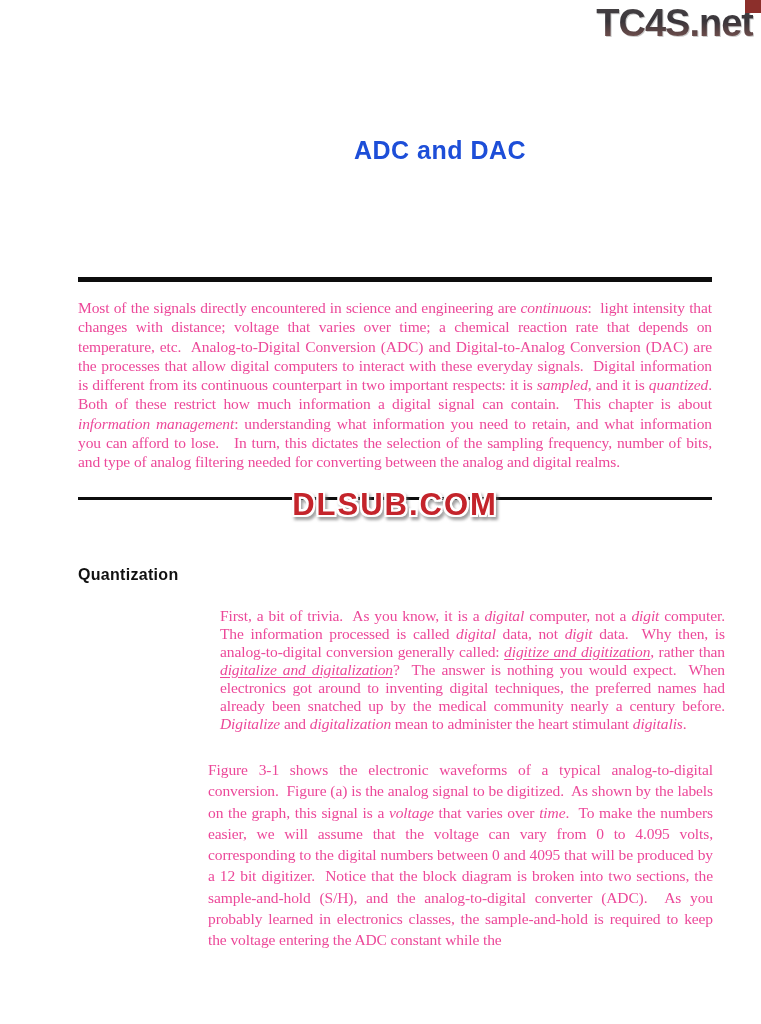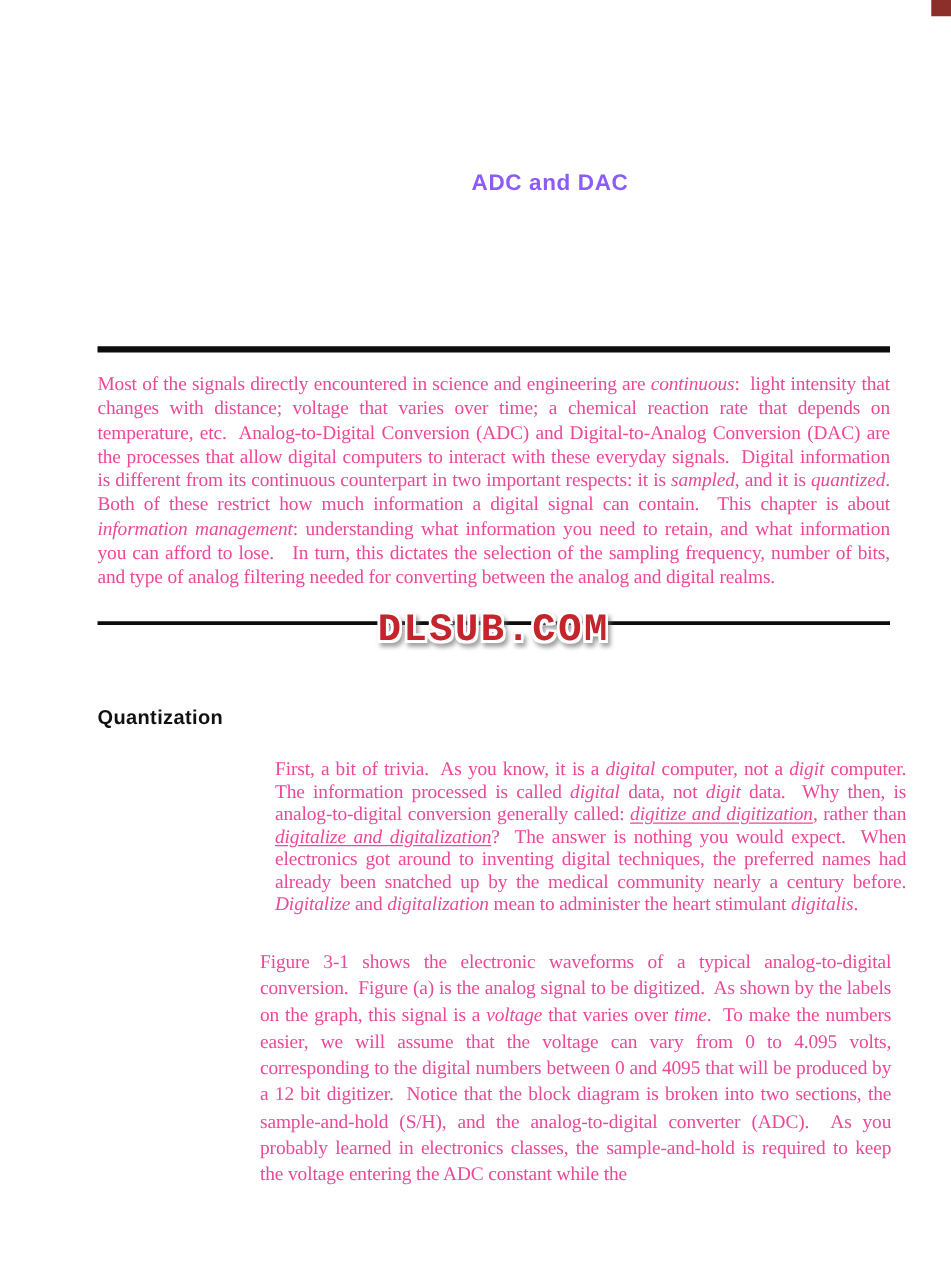--- a/index.html
+++ b/index.html
@@ -33,21 +33,21 @@
   .chapter-label{
     margin-top:13px;text-align:center;
     font-size:14px;letter-spacing:0.5px;color:#141414;
   }
   .chapter-number{
     text-align:center;font-size:52px;line-height:1.1;margin-top:1px;color:#141414;
   }
   .page-title{
     position:absolute;left:250px;top:136px;width:380px;text-align:center;
     font-family:"Liberation Sans", sans-serif;
-    font-weight:bold;font-size:18px;letter-spacing:0.5px;color:#8b5cf6;
+    font-weight:bold;font-size:25px;letter-spacing:0.5px;color:#1d4ed8;
   }
   
   .rule{position:absolute;left:78px;width:634px;background:#0d0d0d;}
   .rule-top{top:277px;height:5px;}
   .rule-mid{top:497px;height:3px;}
   
   .para{
     position:absolute;
     font-size:15.5px;
     text-align:justify;
@@ -56,21 +56,21 @@
     color:#ec4899;
   }
   .intro{left:78px;top:298px;width:634px;line-height:19.3px;}
   .indent{left:220px;top:607px;width:505px;line-height:18px;}
   .indent2{left:208px;top:759px;width:505px;line-height:21.3px;}
   .para .it{font-style:italic;}
   .para .iu{font-style:italic;text-decoration:underline;text-underline-offset:2px;}
   
   .dlsub{
     position:absolute;left:78px;top:487px;width:634px;text-align:center;
-    font-family:Liberation Mono, monospace;
+    font-family:Liberation Sans, sans-serif;
     font-weight:bold;font-size:31px;letter-spacing:2px;
     color:var(--dlsub-red,#c4242b);
     text-shadow:
       -2px -2px 0 #fff, 2px -2px 0 #fff, -2px 2px 0 #fff, 2px 2px 0 #fff,
       -2px 0 0 #fff, 2px 0 0 #fff, 0 -2px 0 #fff, 0 2px 0 #fff;
     filter:drop-shadow(2px 3px 1.5px rgba(110,110,110,0.65));
   }
   
   .quant-heading{
     position:absolute;left:78px;top:566px;
@@ -93,20 +93,21 @@
       -2px 0 0 var(--traders-outline,#471418), 2px 0 0 var(--traders-outline,#471418),
       0 -2px 0 var(--traders-outline,#471418), 0 2px 0 var(--traders-outline,#471418);
     filter:drop-shadow(0 0 2px rgba(220,220,220,0.95)) drop-shadow(2px 2px 2px rgba(150,150,150,0.5));
   }
 </style>
 </head>
 <body>
 
 <div class="page">
 
+  <div class="tc4s">TC4S.net</div>
   <div class="corner-mark"></div>
 
 
   <div class="page-title">ADC and DAC</div>
 
   <div class="rule rule-top"></div>
 
   <div class="para intro"><span>Most of the signals directly encountered in science and engineering are </span><span class="it">continuous</span><span>:  light intensity that changes with distance; voltage that varies over time; a chemical reaction rate that depends on temperature, etc.  Analog-to-Digital Conversion (ADC) and Digital-to-Analog Conversion (DAC) are the processes that allow digital computers to interact with these everyday signals.  Digital information is different from its continuous counterpart in two important respects: it is </span><span class="it">sampled</span><span>, and it is </span><span class="it">quantized</span><span>.  Both of these restrict how much information a digital signal can contain.  This chapter is about </span><span class="it">information management</span><span>: understanding what information you need to retain, and what information you can afford to lose.   In turn, this dictates the selection of the sampling frequency, number of bits, and type of analog filtering needed for converting between the analog and digital realms.</span></div>
 
   <div class="rule rule-mid"></div>

